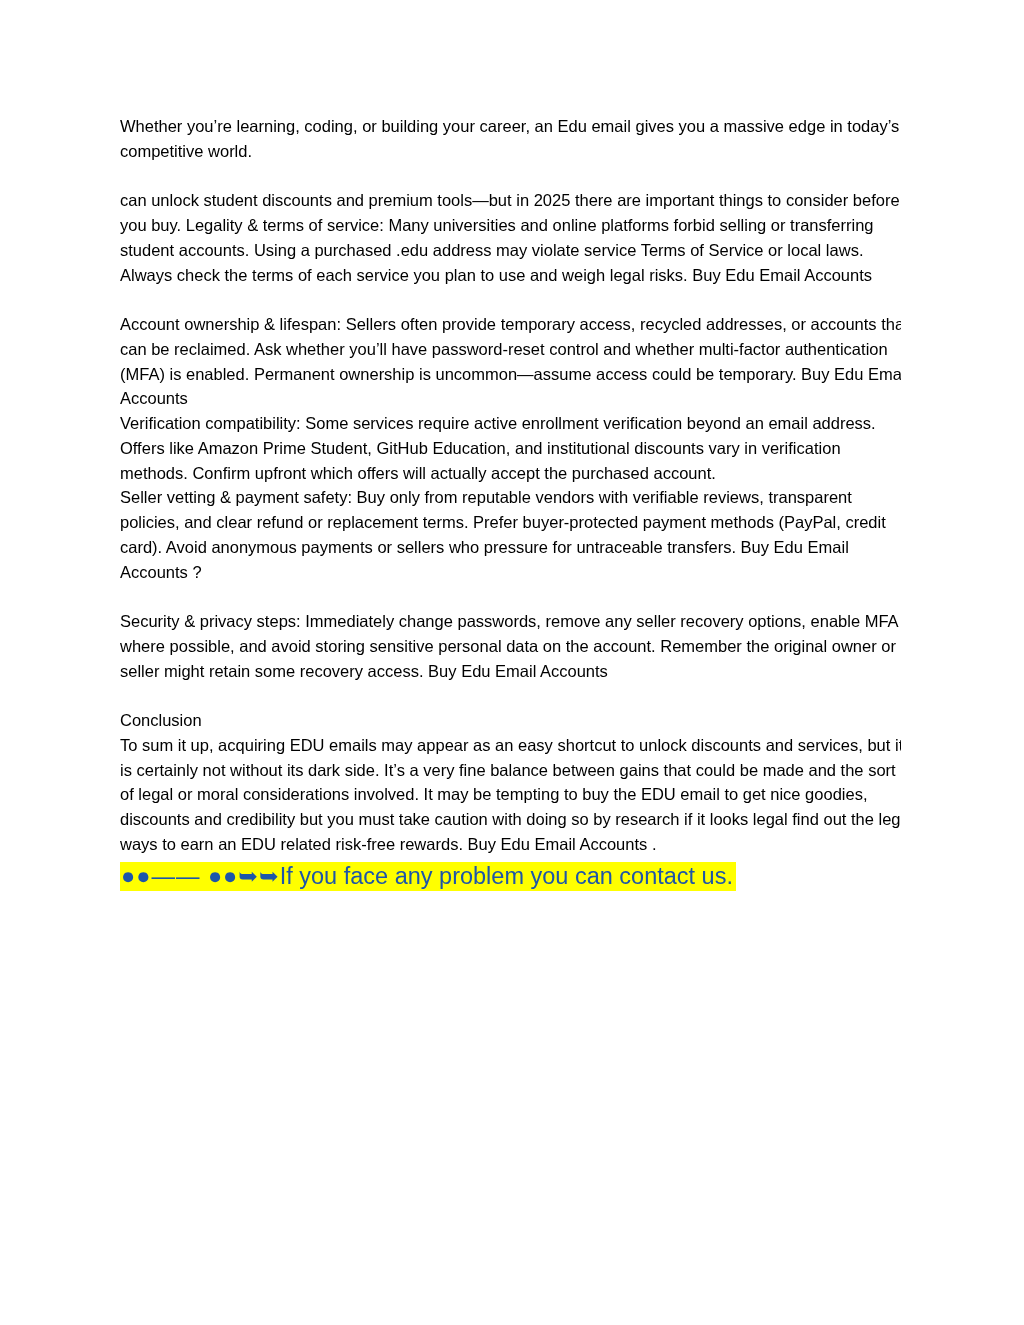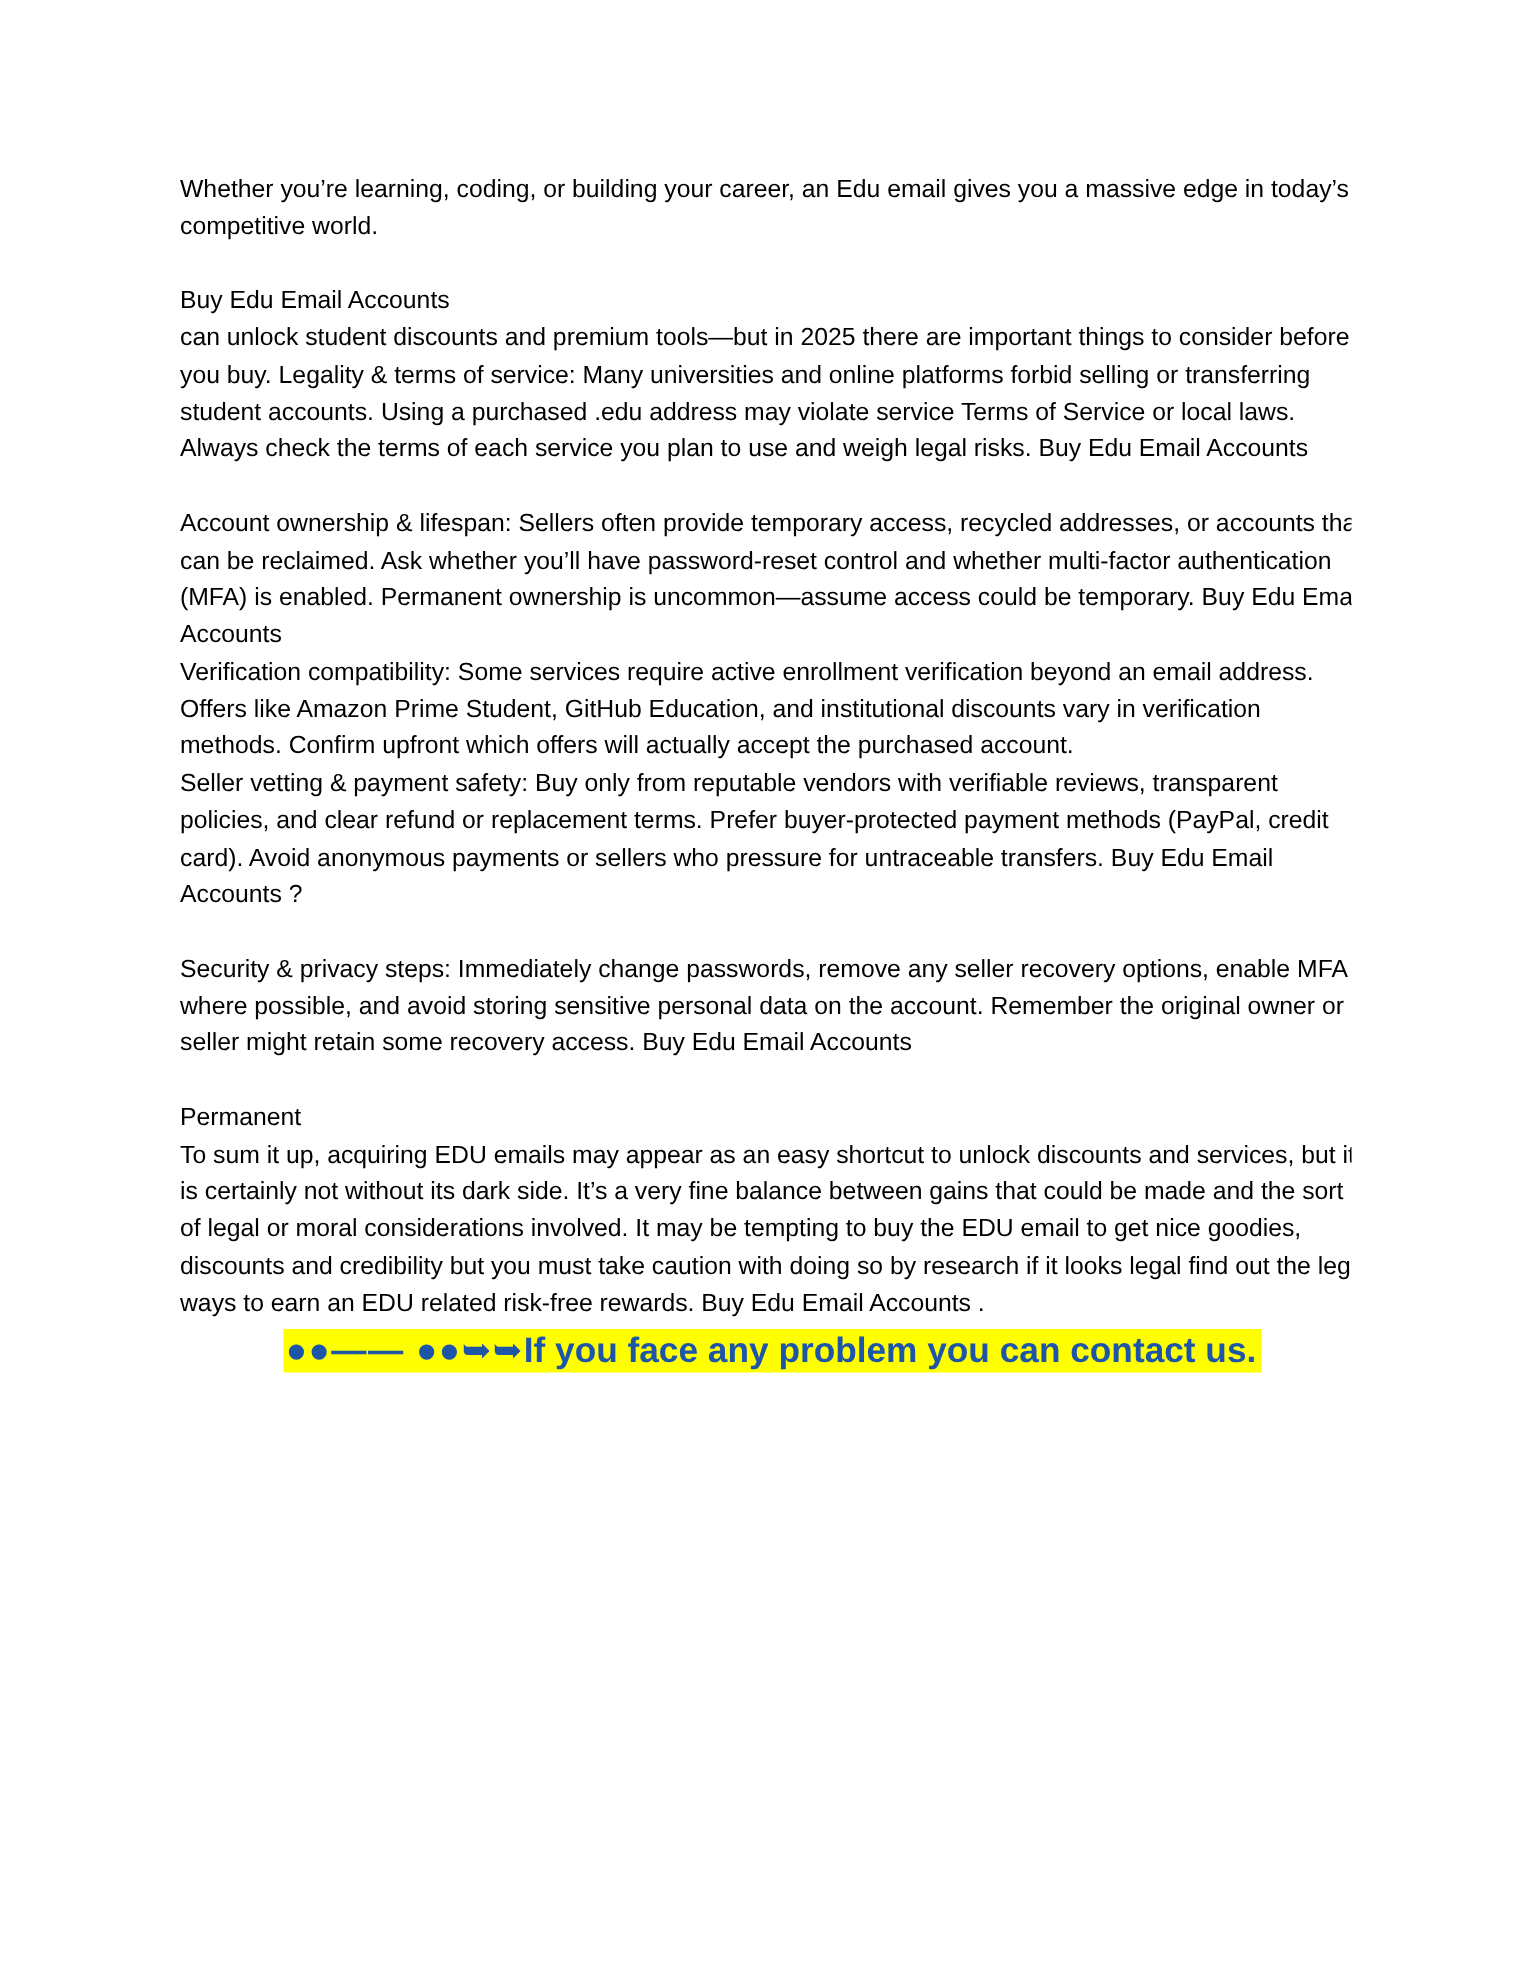--- a/index.html
+++ b/index.html
@@ -27,60 +27,58 @@
   .doc p {
     margin: 0;
     padding: 0;
   }
   .spacer {
     height: 24.75px;
   }
   .highlight-line {
     margin-top: 1px !important;
     font-size: 23.5px;
-    font-weight: bold;
+    font-weight: normal;
     line-height: 37px;
     white-space: nowrap;
-    text-align: center;
   }
   .highlight-line mark {
     background: #ffff00;
     color: #1d56a9;
     padding: 1px 3px 2px 1px;
   }
   .highlight-line .symbols {
     letter-spacing: 1px;
   }
 </style>
 </head>
 <body>
 
 <div class="page">
   <div class="doc">
 
     <p>Whether you’re learning, coding, or building your career, an Edu email gives you a massive edge in today’s competitive world.</p>
 
     <div class="spacer"></div>
 
-    <p>Buy Edu Email Accounts</p>
     <p>can unlock student discounts and premium tools—but in 2025 there are important things to consider before you buy. Legality &amp; terms of service: Many universities and online platforms forbid selling or transferring student accounts. Using a purchased .edu address may violate service Terms of Service or local laws. Always check the terms of each service you plan to use and weigh legal risks. Buy  Edu Email Accounts</p>
 
     <div class="spacer"></div>
 
     <p>Account ownership &amp; lifespan: Sellers often provide temporary access, recycled addresses, or accounts that can be reclaimed. Ask whether you’ll have password-reset control and whether multi-factor authentication (MFA) is enabled. Permanent ownership is uncommon—assume access could be temporary. Buy Edu Email Accounts</p>
     <p>Verification compatibility: Some services require active enrollment verification beyond an email address. Offers like Amazon Prime Student, GitHub Education, and institutional discounts vary in verification methods. Confirm upfront which offers will actually accept the purchased account.</p>
     <p>Seller vetting &amp; payment safety: Buy only from reputable vendors with verifiable reviews, transparent policies, and clear refund or replacement terms. Prefer buyer-protected payment methods (PayPal, credit card). Avoid anonymous payments or sellers who pressure for untraceable transfers. Buy Edu Email Accounts ?</p>
 
     <div class="spacer"></div>
 
     <p>Security &amp; privacy steps: Immediately change passwords, remove any seller recovery options, enable MFA where possible, and avoid storing sensitive personal data on the account. Remember the original owner or seller might retain some recovery access. Buy Edu Email Accounts</p>
 
     <div class="spacer"></div>
 
-    <p>Permanent</p>
+    <p>Conclusion</p>
     <p>To sum it up, acquiring EDU emails may appear as an easy shortcut to unlock discounts and services, but it is certainly not without its dark side. It’s a very fine balance between gains that could be made and the sort of legal or moral considerations involved. It may be tempting to buy the EDU email to get nice goodies, discounts and credibility but you must take caution with doing so by research if it looks legal find out the legit ways to earn an EDU related risk-free rewards. Buy Edu Email Accounts .</p>
 
     <p class="highlight-line">
       <mark><span class="symbols">●●—— ●●➥➥</span><span>If you face any problem you can contact us.</span></mark>
     </p>
 
   </div>
 </div>
 
 </body></html>

